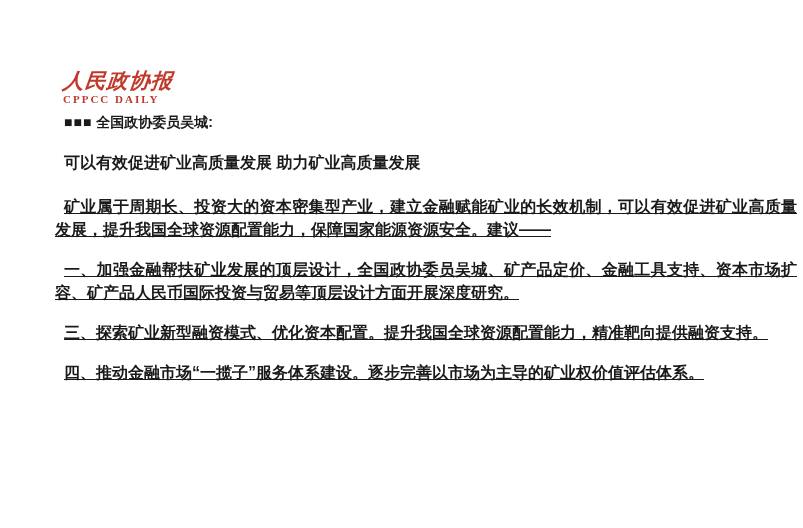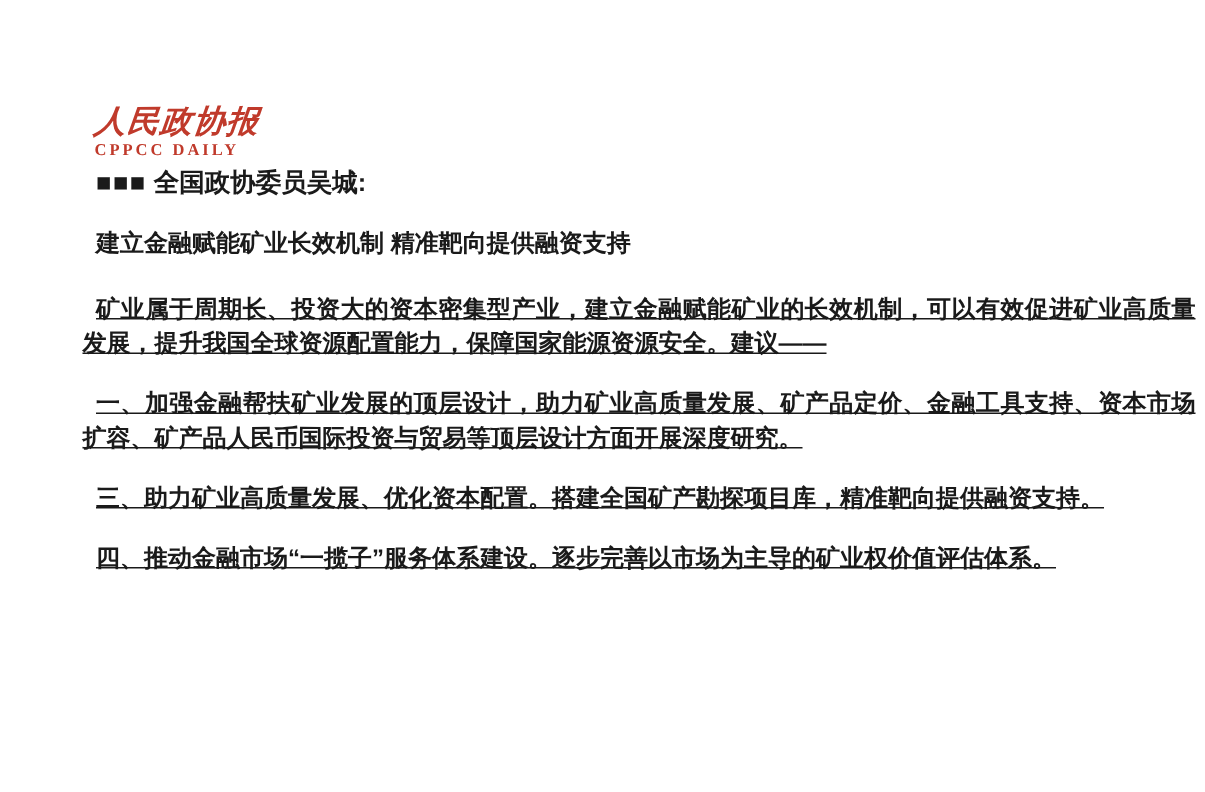--- a/index.html
+++ b/index.html
@@ -42,21 +42,21 @@
   .content {
     position: absolute;
     left: 55px;
     top: 112px;
     width: 742px;
     color: #1a1a1a;
     font-weight: bold;
   }
   .byline {
     margin: 0 0 0 9px;
-    font-size: 17px;
+    font-size: 14px;
     line-height: 20px;
     white-space: nowrap;
   }
   .byline .marker { letter-spacing: 1px; }
   .article-title {
     margin: 21px 0 0 9px;
     font-size: 16px;
     line-height: 20px;
     font-weight: bold;
   }
@@ -81,25 +81,25 @@
     <div class="logo-sub">CPPCC DAILY</div>
   </div>
 
   <div class="content">
 
     <div class="byline">
       <span class="marker">■■■</span>
       <span>全国政协委员吴城:</span>
     </div>
 
-    <div class="article-title">建立金融赋能矿业长效机制 精准靶向提供融资支持</div>
+    <div class="article-title">可以有效促进矿业高质量发展 助力矿业高质量发展</div>
 
     <div class="article-body">
 
     <p class="para">矿业属于周期长、投资大的资本密集型产业，建立金融赋能矿业的长效机制，可以有效促进矿业高质量发展，提升我国全球资源配置能力，保障国家能源资源安全。建议——</p>
-        <p class="para">一、加强金融帮扶矿业发展的顶层设计，助力矿业高质量发展、矿产品定价、金融工具支持、资本市场扩容、矿产品人民币国际投资与贸易等顶层设计方面开展深度研究。</p>
-        <p class="para">三、助力矿业高质量发展、优化资本配置。搭建全国矿产勘探项目库，精准靶向提供融资支持。</p>
+        <p class="para">一、加强金融帮扶矿业发展的顶层设计，全国政协委员吴城、矿产品定价、金融工具支持、资本市场扩容、矿产品人民币国际投资与贸易等顶层设计方面开展深度研究。</p>
+        <p class="para">三、探索矿业新型融资模式、优化资本配置。提升我国全球资源配置能力，精准靶向提供融资支持。</p>
         <p class="para">四、推动金融市场“一揽子”服务体系建设。逐步完善以市场为主导的矿业权价值评估体系。</p>
       </div>
 
   </div>
 
 </div>
 
 </body></html>

